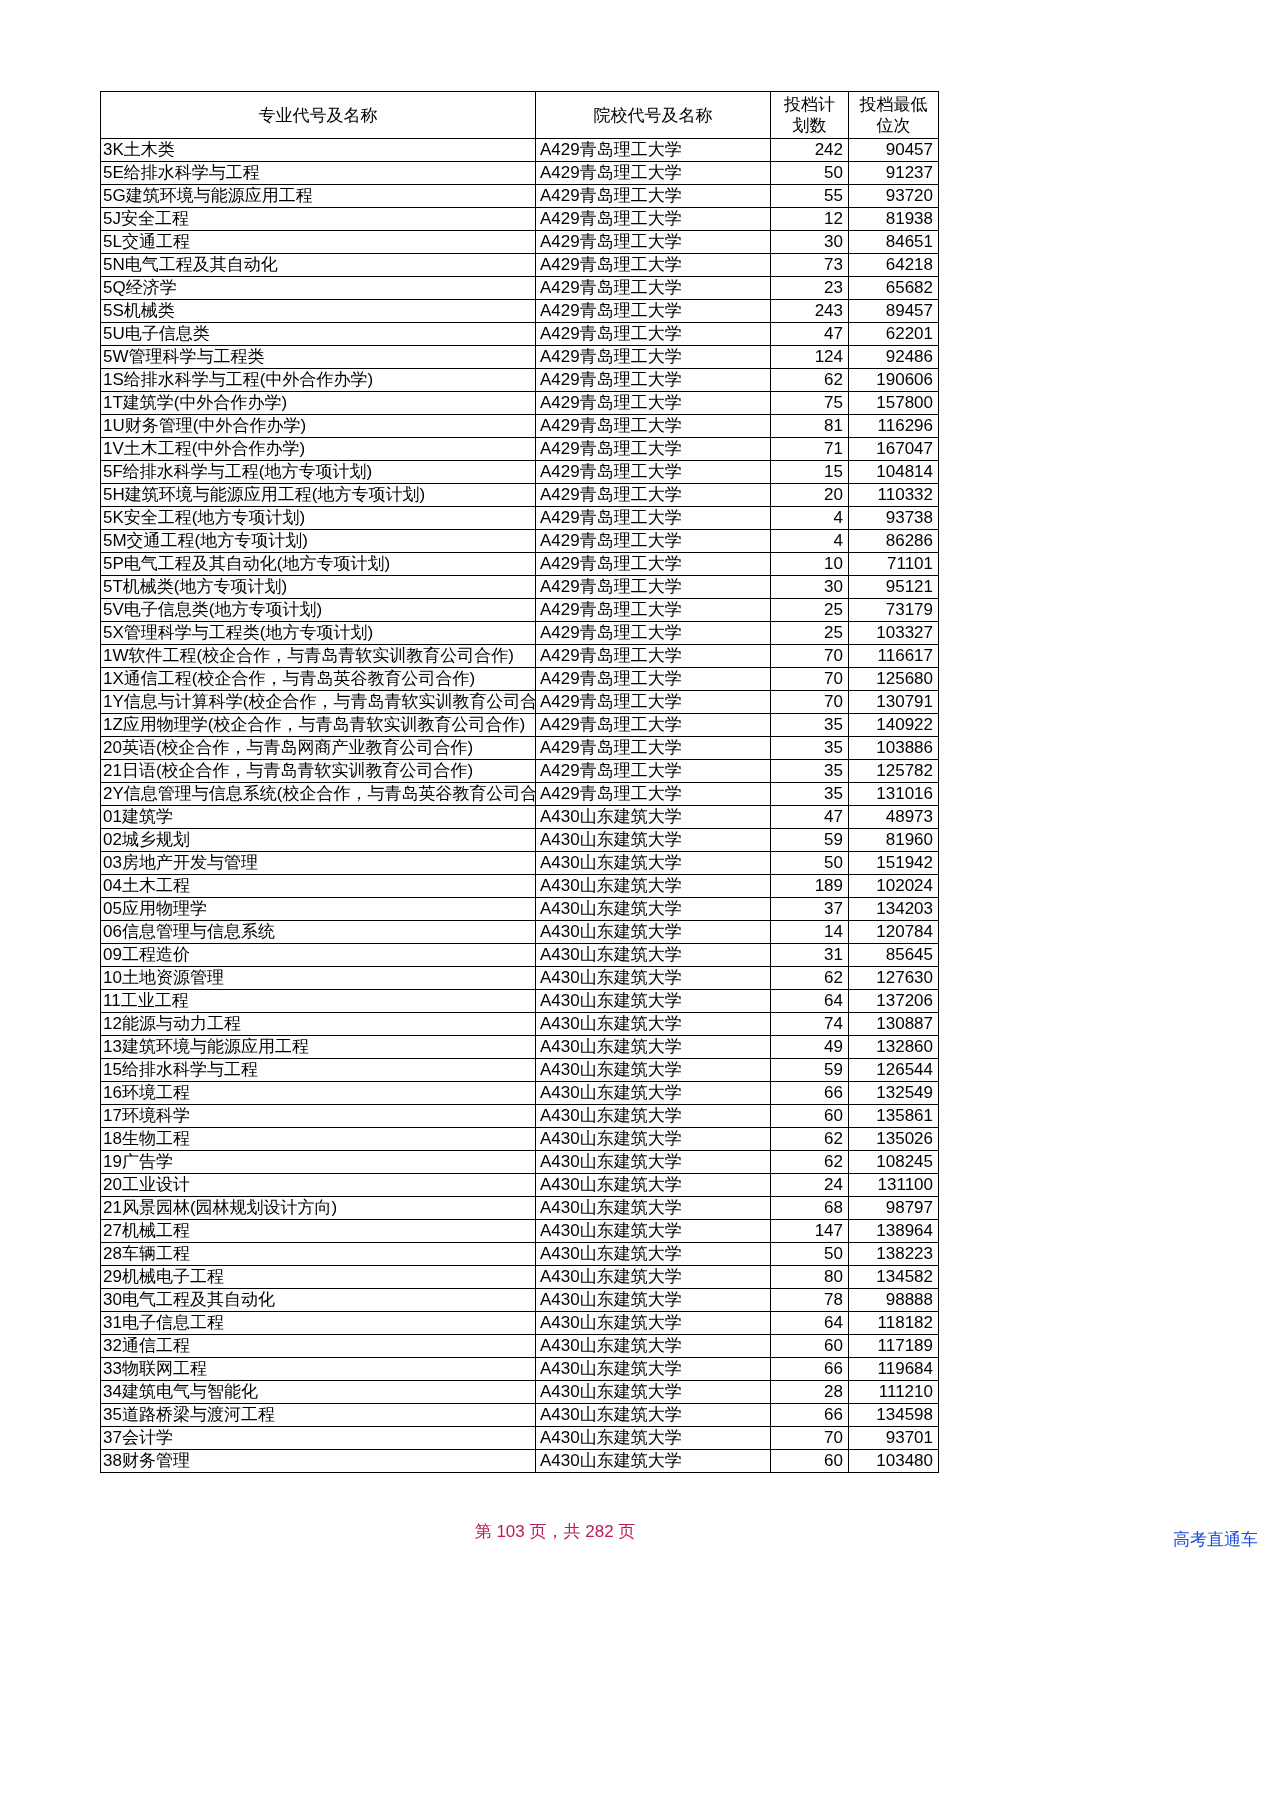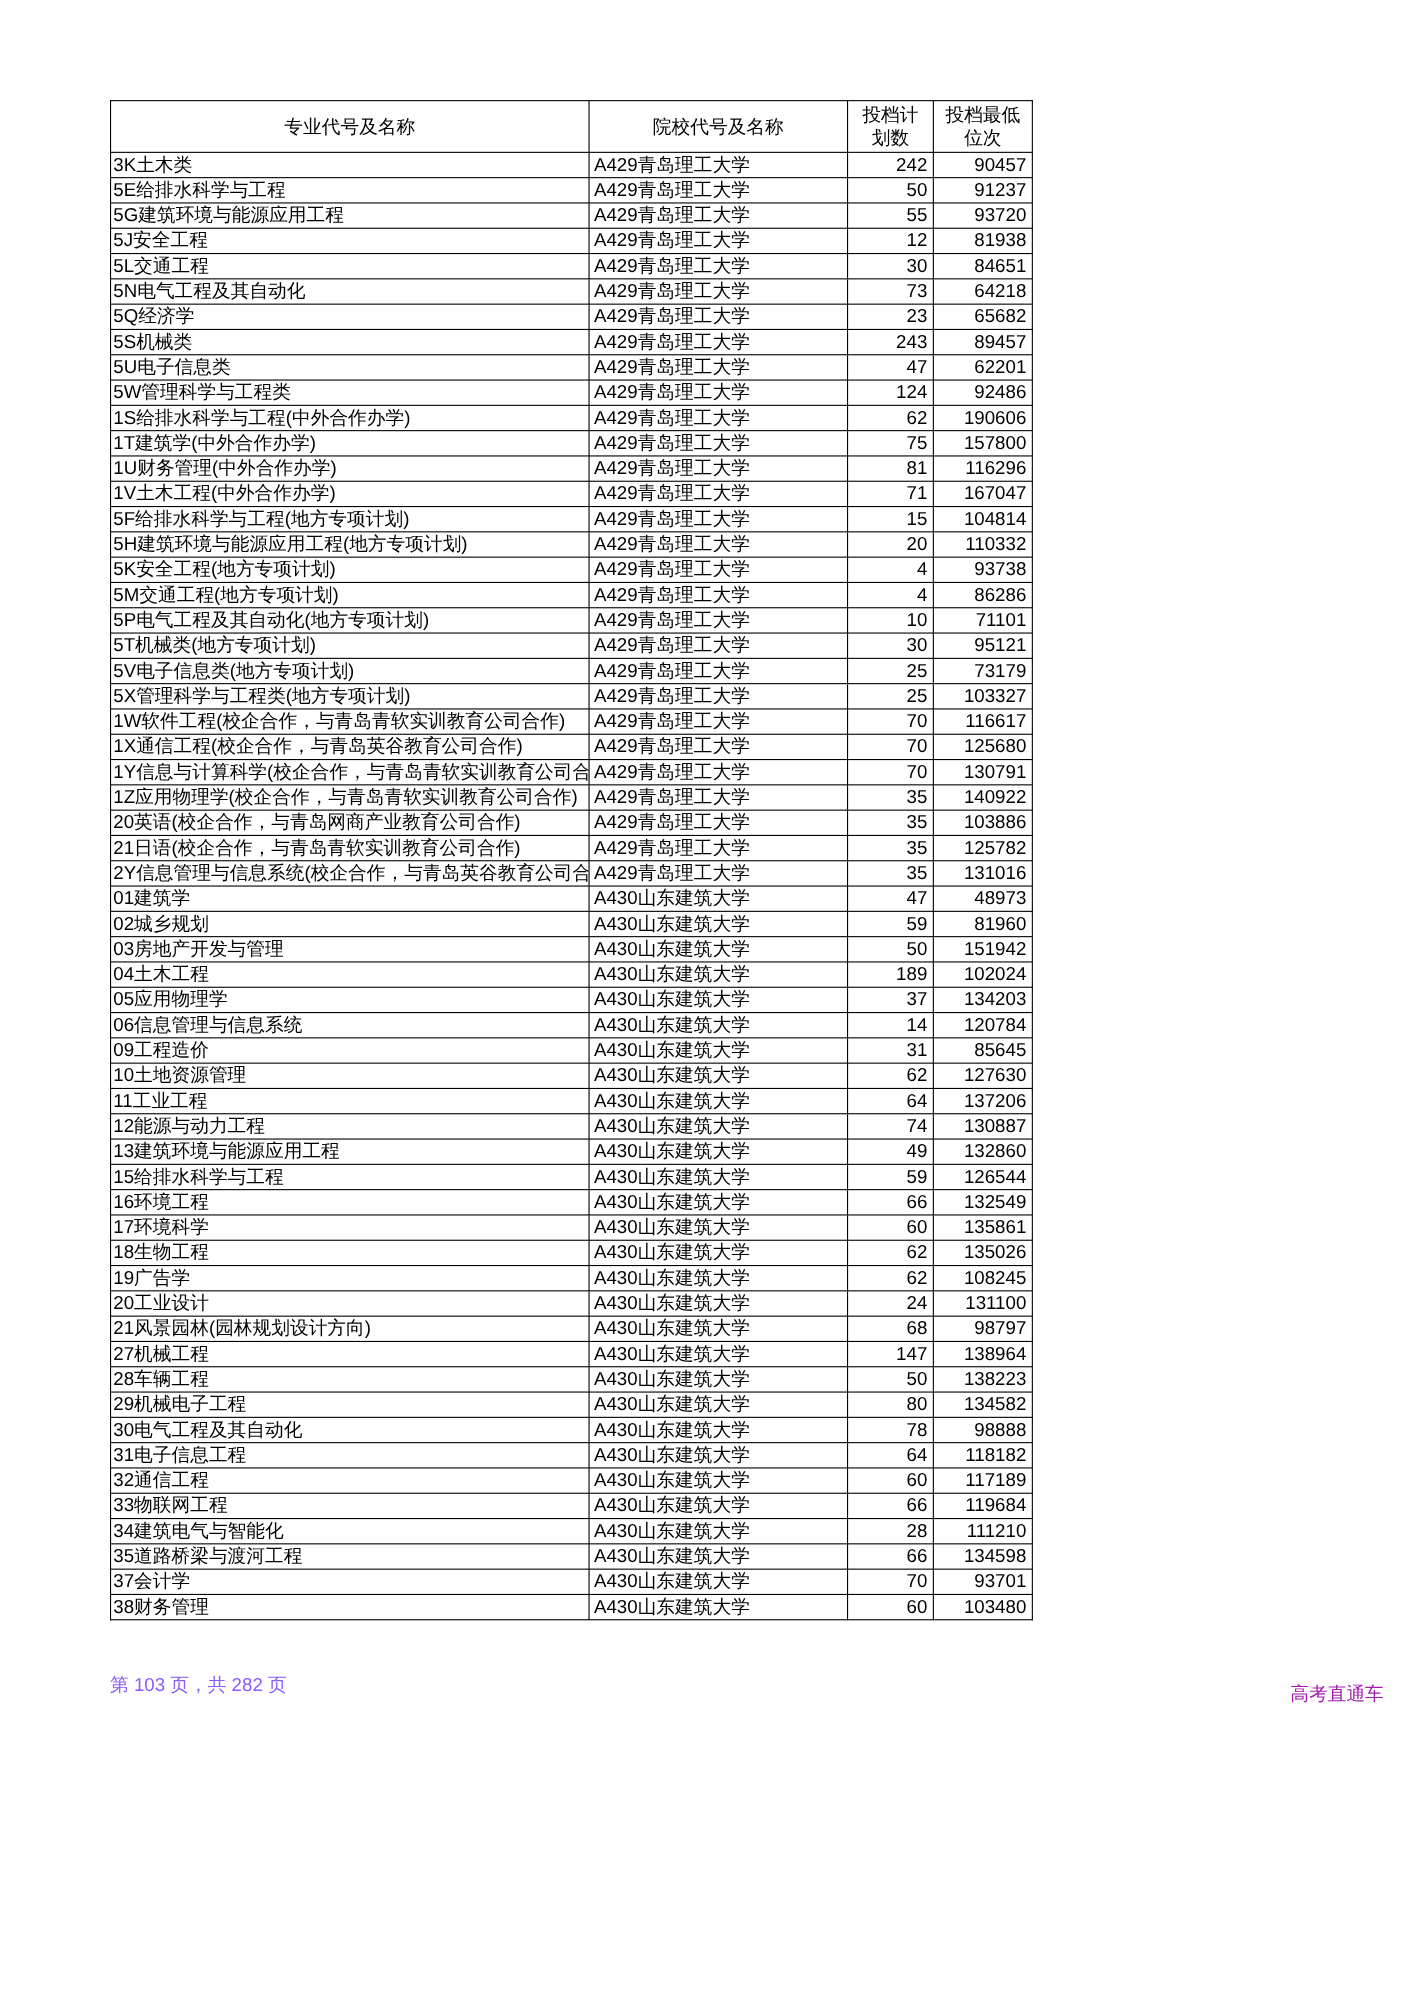--- a/index.html
+++ b/index.html
@@ -49,22 +49,23 @@
   }
   .admission-table td.c0 { text-align: left; padding-left: 2px; }
   .admission-table td.c1 { text-align: left; padding-left: 4px; }
   .admission-table td.c2 { text-align: right; padding-right: 5px; }
   .admission-table td.c3 { text-align: right; padding-right: 5px; }
   .page-footer {
     position: absolute;
     left: 100px;
     top: 1520px;
     width: 910px;
+    text-align: center;
     font-size: 17px;
-    color: #8b5cf6;
+    color: #be185d;
   }
   .watermark {
     position: absolute;
     right: 22px;
     top: 1528px;
     font-size: 17px;
     color: #f08878;
   }
 </style>
 </head>
@@ -444,15 +445,15 @@
           <td class="c0">38财务管理</td>
           <td class="c1">A430山东建筑大学</td>
           <td class="c2">60</td>
           <td class="c3">103480</td>
         </tr>
       </tbody>
   </table>
 
   <div class="page-footer">第 103 页，共 282 页</div>
 
-  <div class="watermark" style="color: #a21caf;">高考直通车</div>
+  <div class="watermark" style="color: #1d4ed8;">高考直通车</div>
 
 </div>
 
 </body></html>

